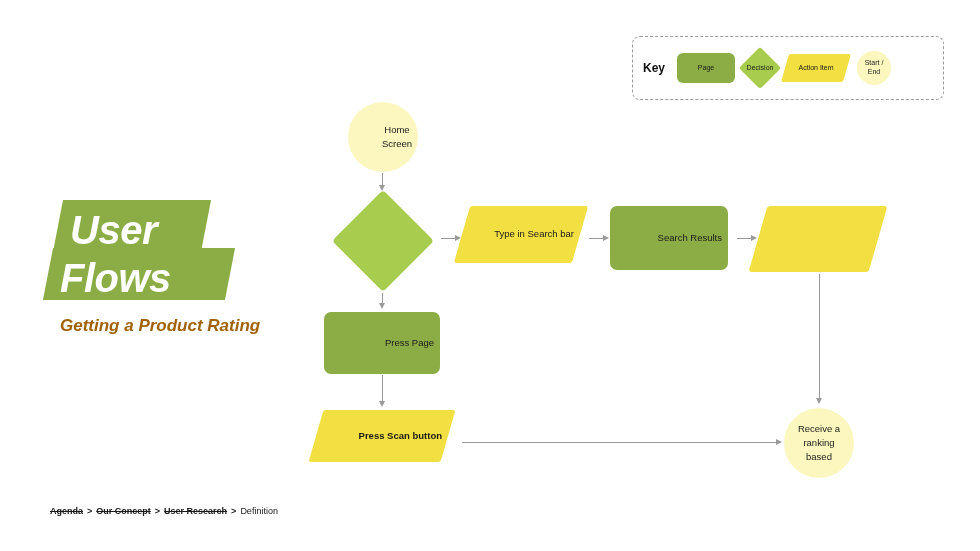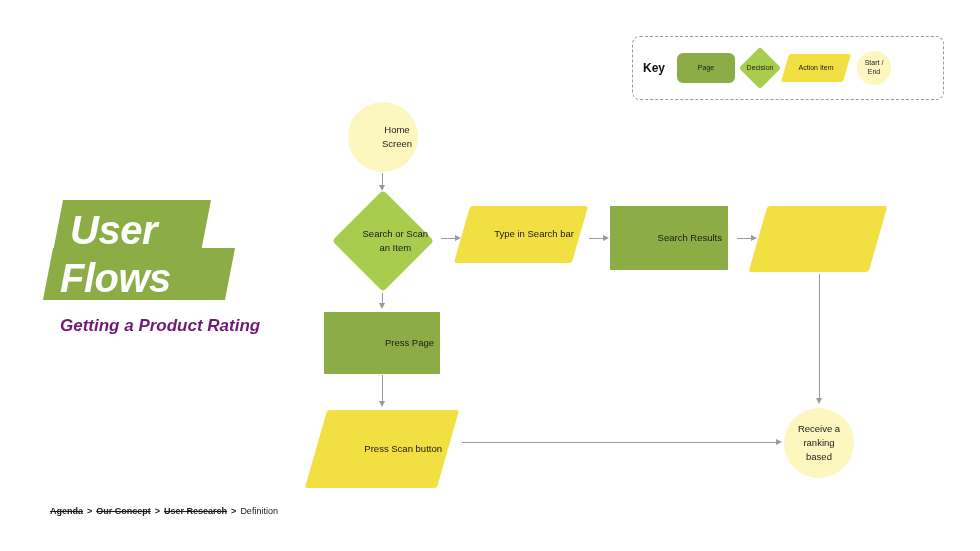--- a/index.html
+++ b/index.html
@@ -53,21 +53,21 @@
   }
   #title-user   { left: 22px; top: 14px; }
   #title-flows  { left: 12px; top: 62px; }
   #title-sub {
     position: absolute;
     left: 12px;
     top: 120px;
     font-size: 17px;
     font-weight: bold;
     font-style: italic;
-    color: #701a75;
+    color: #a16207;
     white-space: nowrap;
   }
 
   
   #legend {
     position: absolute;
     left: 632px;
     top: 36px;
     width: 312px;
     height: 64px;
@@ -162,21 +162,21 @@
     z-index: 2;
     font-size: 9.5px;
     line-height: 1.5;
     text-align: center;
     color: #1a1a1a;
     white-space: pre-line;
     padding: 0 6px;
   }
   .rect-page {
     background: #8CAD45;
-    border-radius: 0;
+    border-radius: 7px;
   }
   .circle-term {
     background: #FBF7BF;
     border-radius: 50%;
   }
   .diamond {
     background: transparent;
   }
   .diamond .inner {
     position: absolute;
@@ -199,21 +199,21 @@
     border-radius: 3px;
   }
 
   
   #node-home        { left: 348px; top: 102px; width: 70px;  height: 70px; }
   #node-search-scan { left: 332px; top: 190px; width: 102px; height: 102px; }
   #node-type-search { left: 462px; top: 206px; width: 118px; height: 57px; }
   #node-results     { left: 610px; top: 206px; width: 118px; height: 64px; }
   #node-select-item { left: 758px; top: 206px; width: 120px; height: 66px; }
   #node-scan-page   { left: 324px; top: 312px; width: 116px; height: 62px; }
-  #node-press-scan  { left: 316px; top: 410px; width: 132px; height: 78px; }
+  #node-press-scan  { left: 316px; top: 410px; width: 132px; height: 52px; font-weight: bold; }
   #node-receive     { left: 784px; top: 408px; width: 70px;  height: 70px; }
 
   
   .conn {
     position: absolute;
     background: #9a9a9a;
   }
   .conn-v { width: 1px; }
   .conn-h { height: 1px; }
   .arrowhead {
@@ -313,22 +313,20 @@
   </div>
 </div>
 
 <div class="node circle-term" id="node-home">
   <span class="node-label">Home
 Screen</span>
 </div>
 
 <div class="node diamond" id="node-search-scan">
   <div class="inner"></div>
-  <span class="node-label">Search or Scan
-an Item</span>
 </div>
 
 <div class="node parallelogram" id="node-type-search">
   <div class="inner"></div>
   <span class="node-label">Type in Search bar</span>
 </div>
 
 <div class="node rect-page" id="node-results">
   <span class="node-label">Search Results</span>
 </div>

